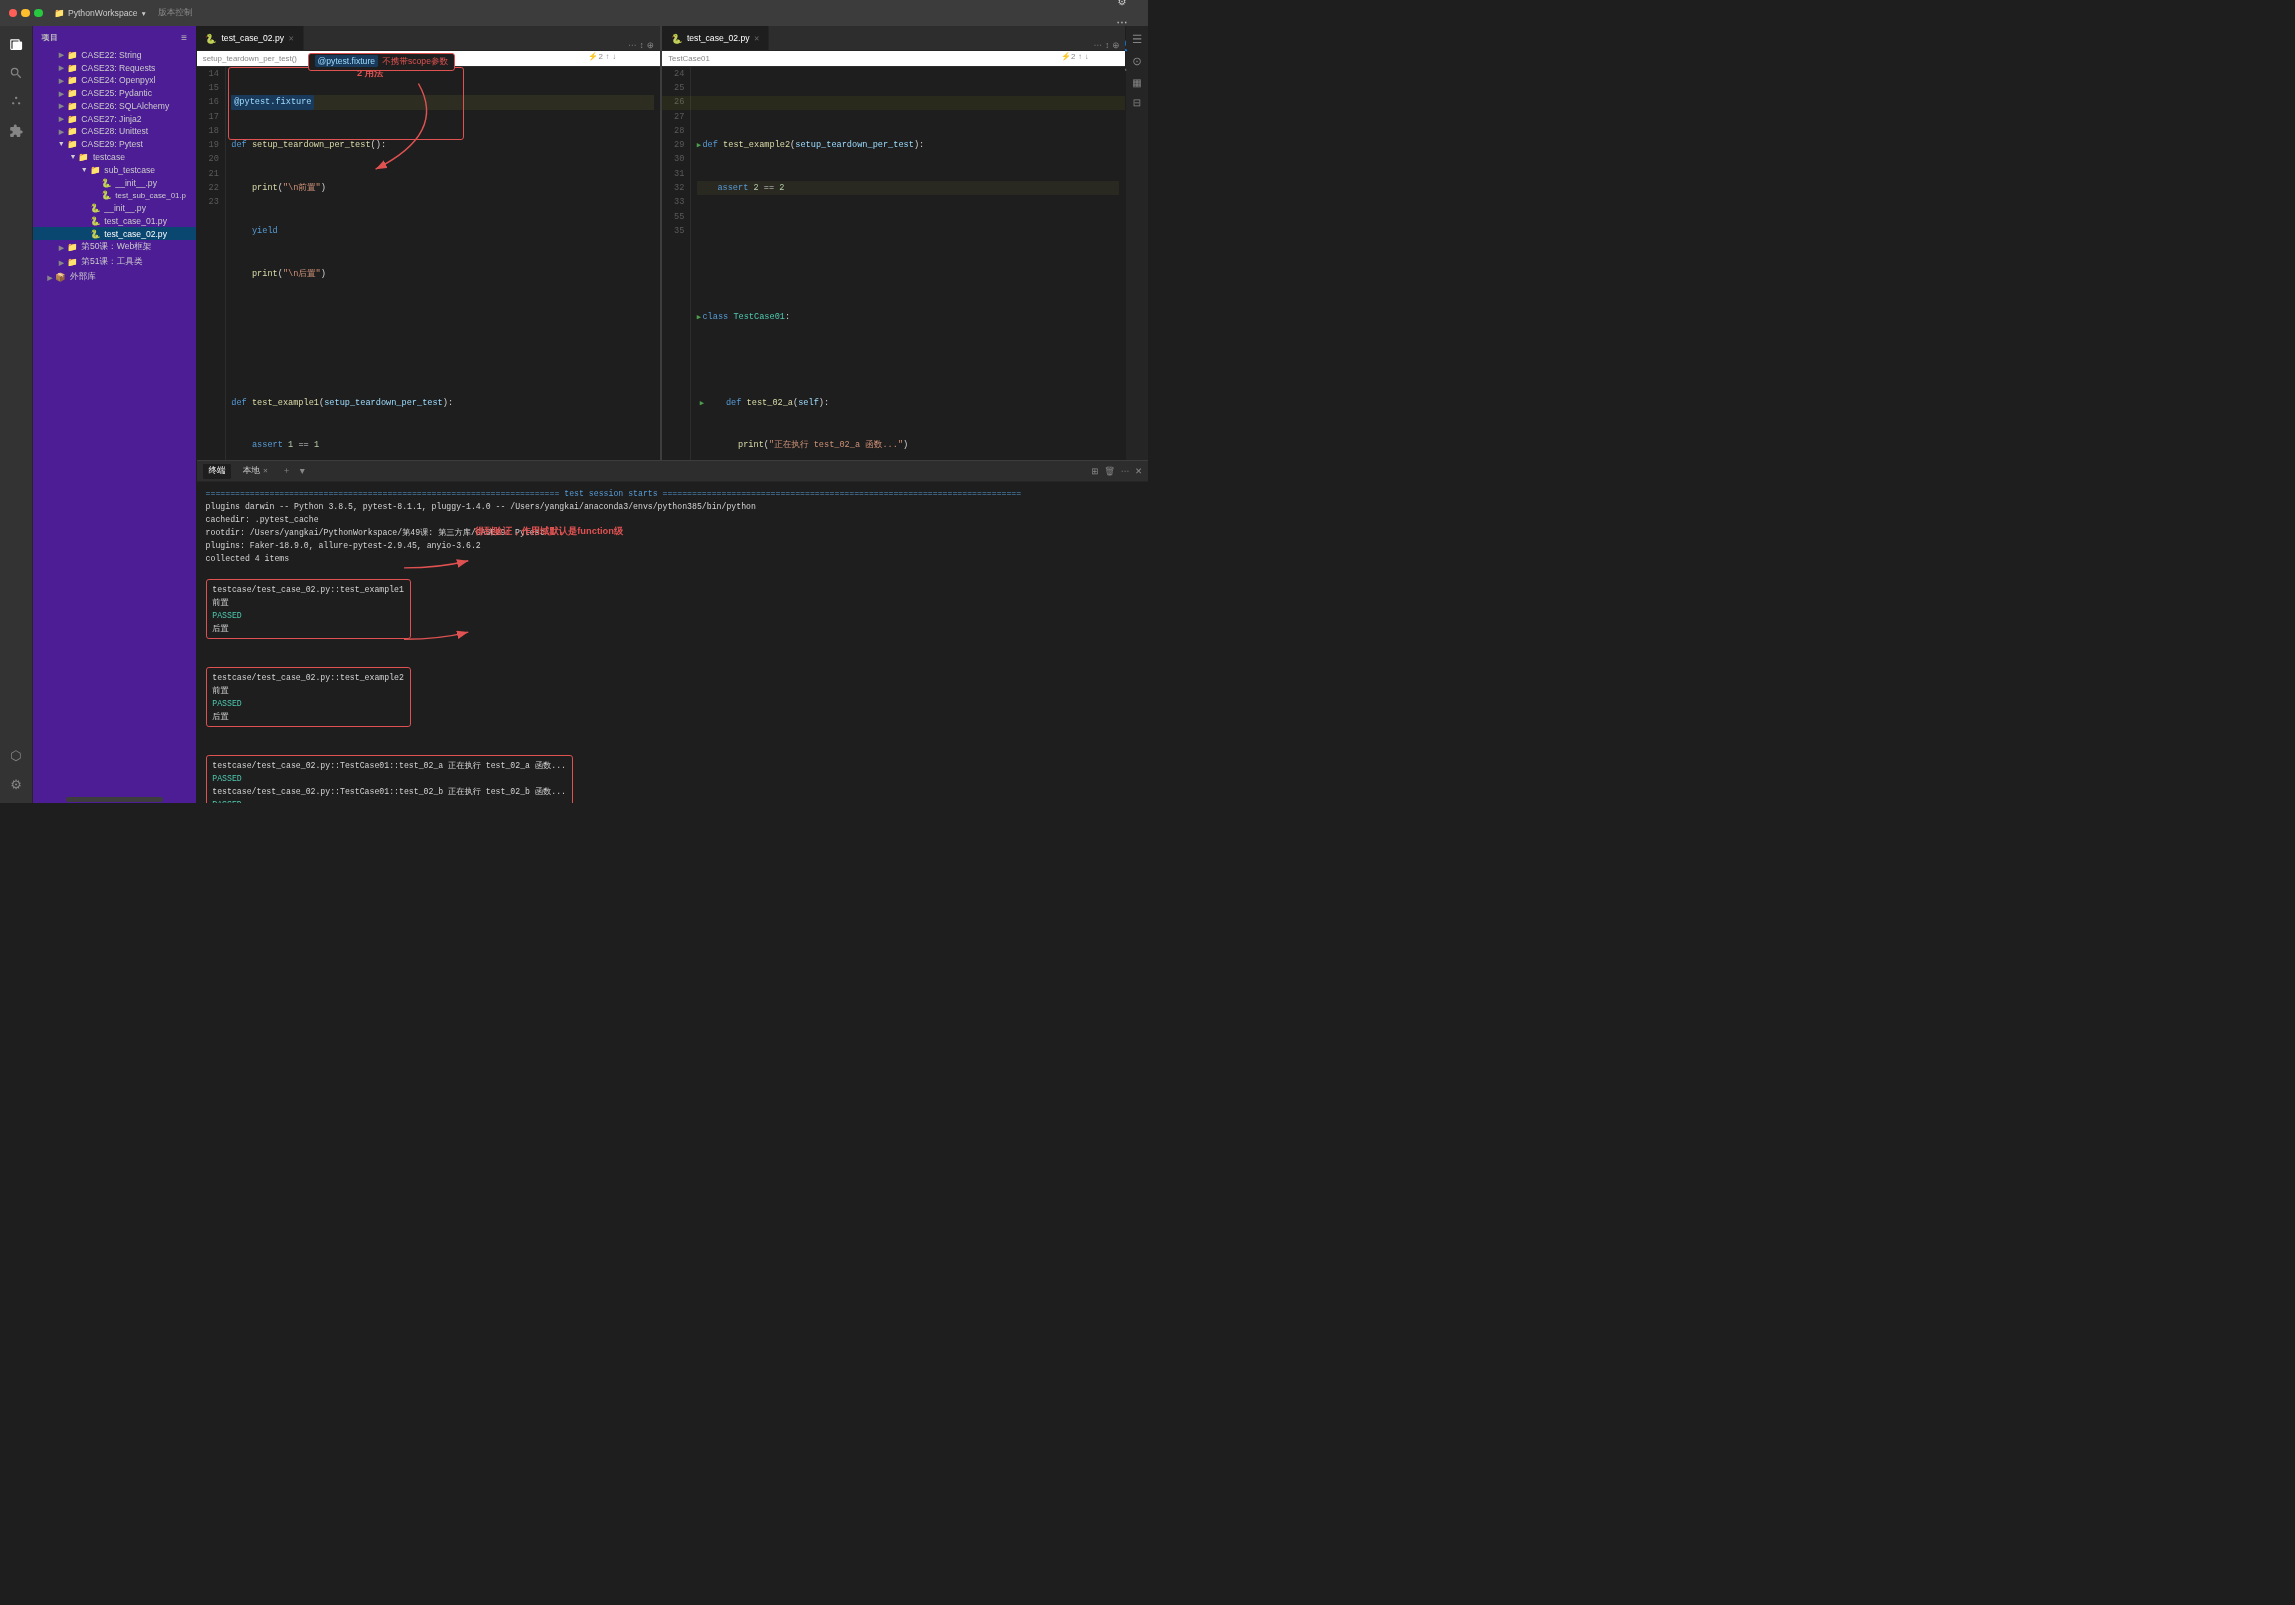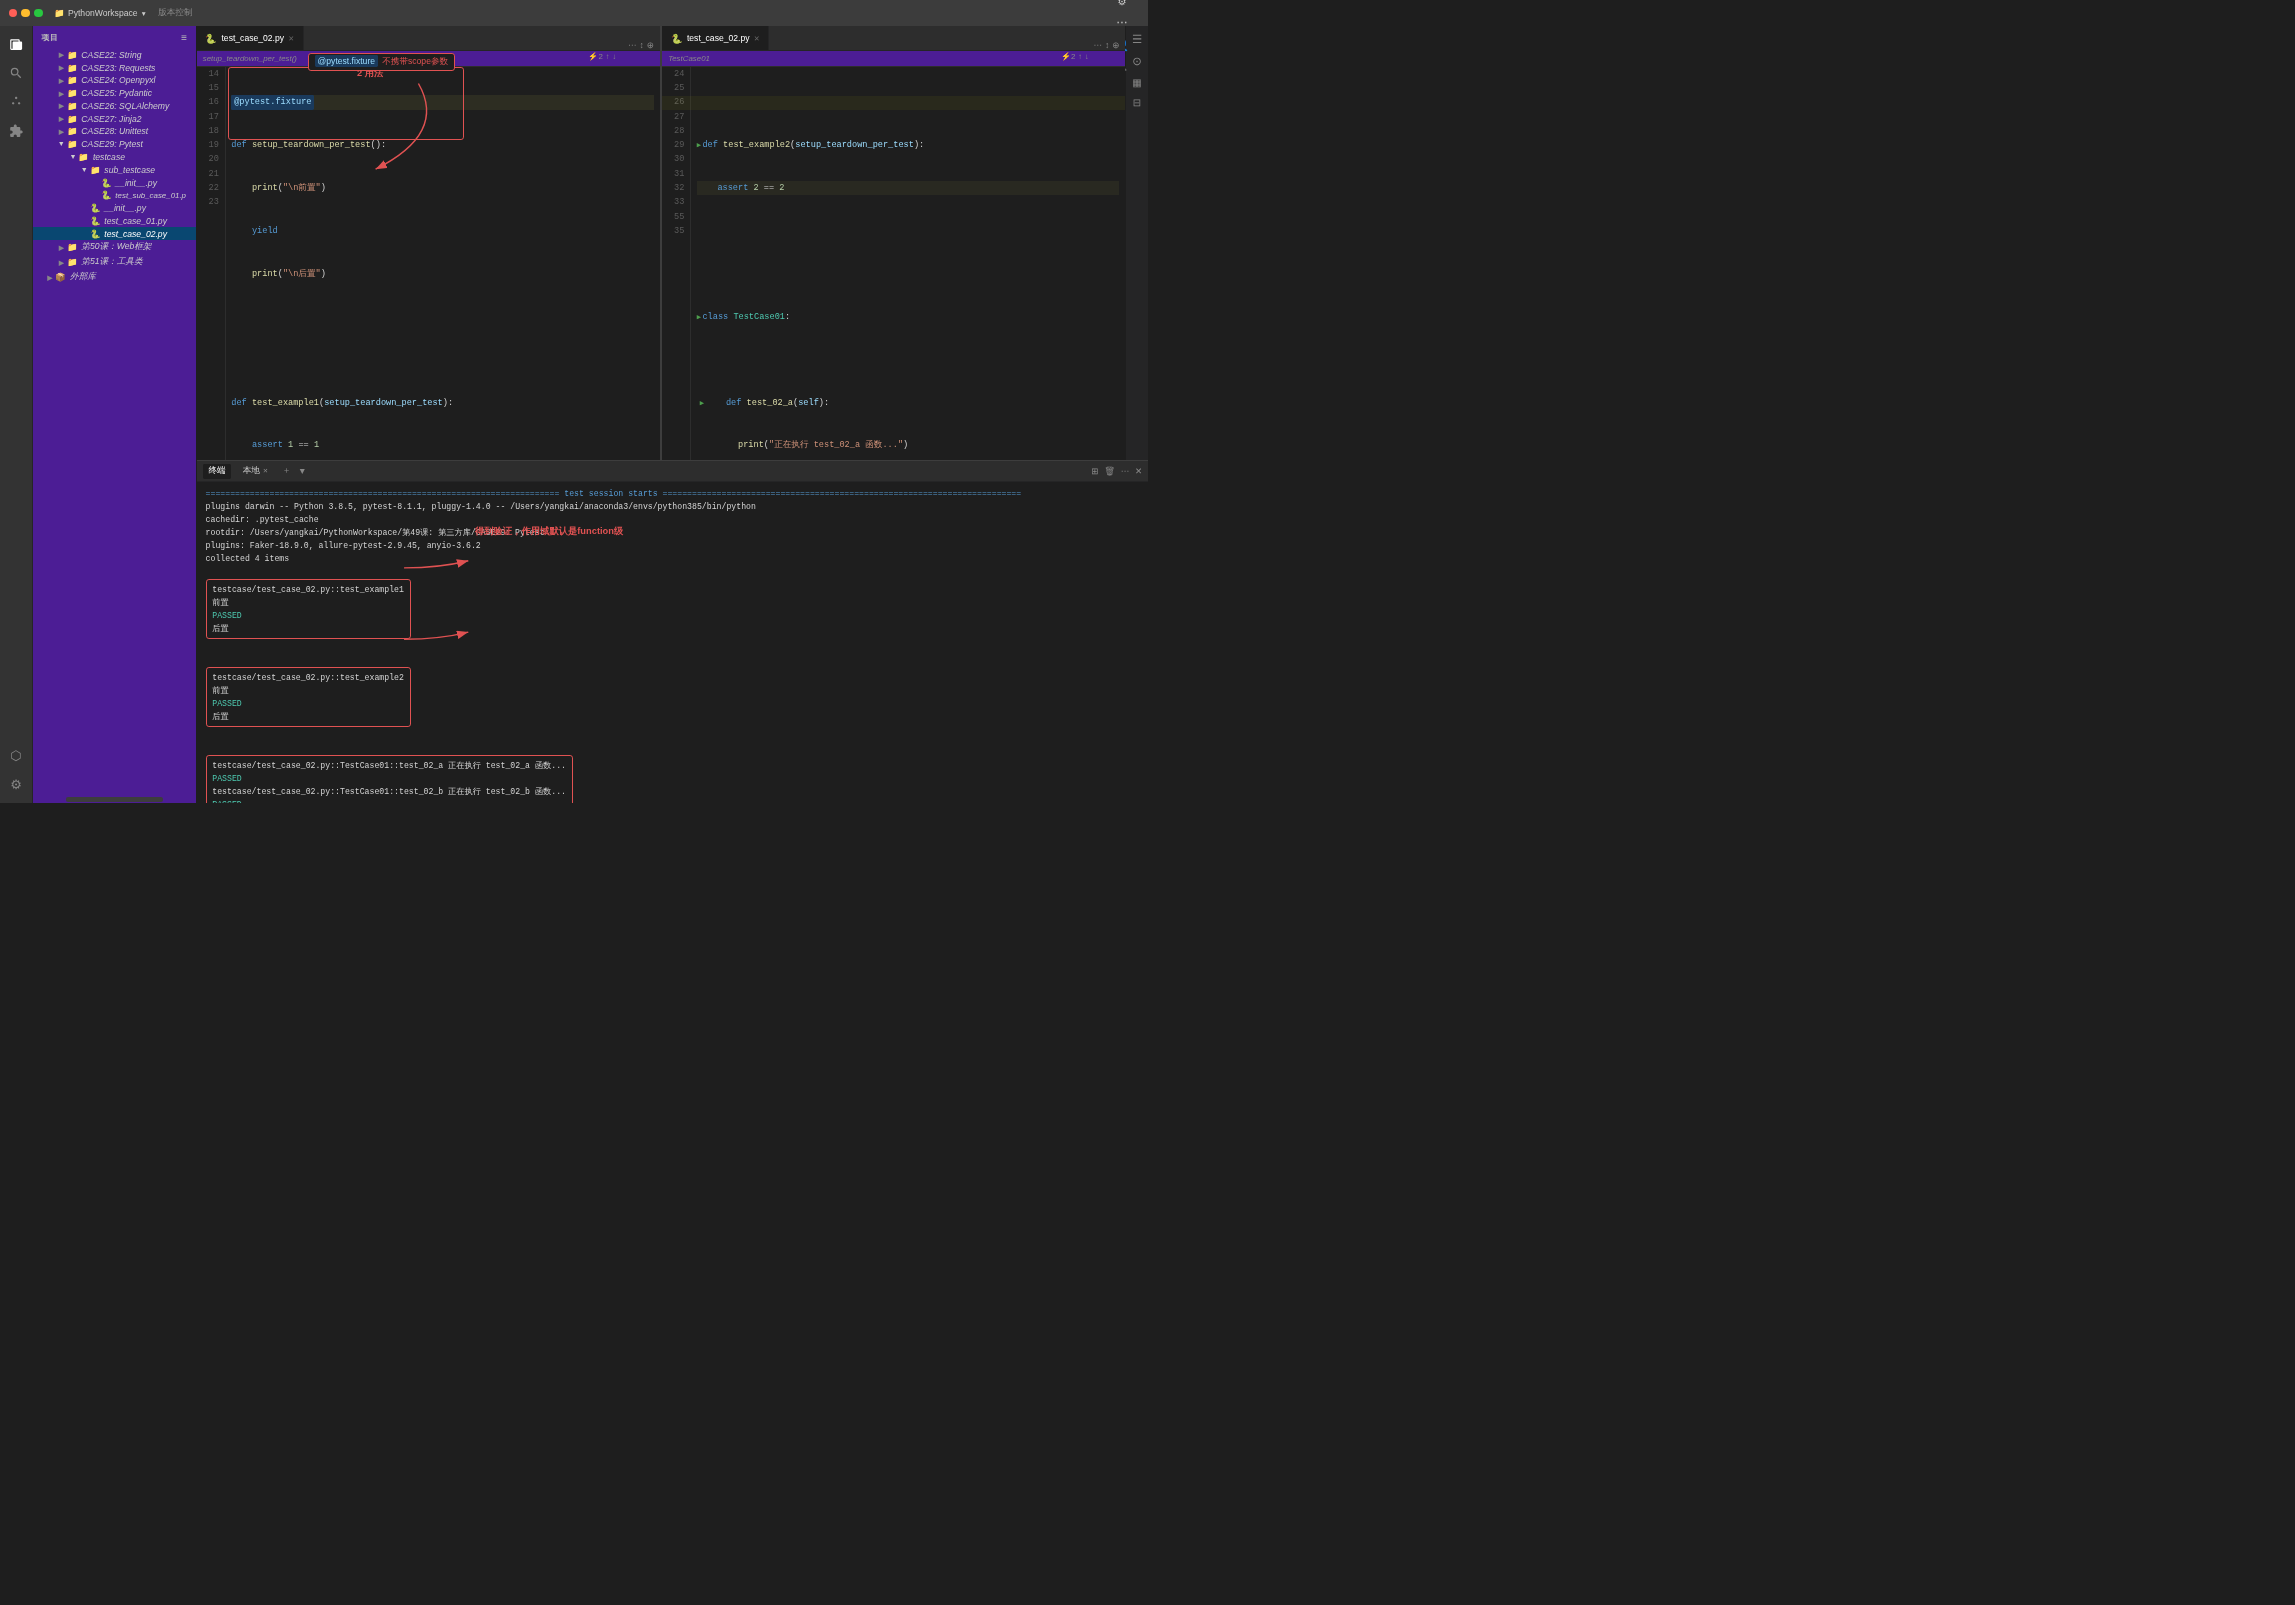--- a/index.html
+++ b/index.html
@@ -121,21 +121,21 @@
       align-items: center;
       padding: 1.4px 0 1.4px 5.7px;
       cursor: pointer;
       color: #ccc;
       white-space: nowrap;
     }
     .tree-item.selected { background: #094771; color: #fff; }
     .tree-item .indent { display: inline-block; }
     .tree-item .arrow { width: 11.4px; text-align: center; font-size: 7.1px; color: #888; }
     .tree-item .icon { width: 11.4px; margin-right: 2.9px; font-size: 8.6px; }
-    .tree-item .label { font-size: 8.6px; font-style: italic; }
+    .tree-item .label { font-size: 8.6px; }
 
     
     .editor-area {
       flex: 1;
       display: flex;
       flex-direction: column;
       overflow: hidden;
     }
     .tab {
       height: 25px;
@@ -227,29 +227,28 @@
     
     .run-indicator {
       color: #4d9e4d;
       font-size: 7.1px;
       margin-right: 1.4px;
     }
 
     
     .breadcrumb-bar {
       height: 15.7px;
-      background: #4c1d95;
+      background: #ffffff;
       border-bottom: 0.7px solid #2d2d2d;
       display: flex;
       align-items: center;
       padding: 0 5.7px;
       font-size: 7.9px;
       color: #888;
       gap: 2.9px;
-      font-style: italic;
     }
 
     
     .split-divider {
       width: 2.9px;
       background: #3d3d3d;
       cursor: col-resize;
       flex-shrink: 0;
     }
 

